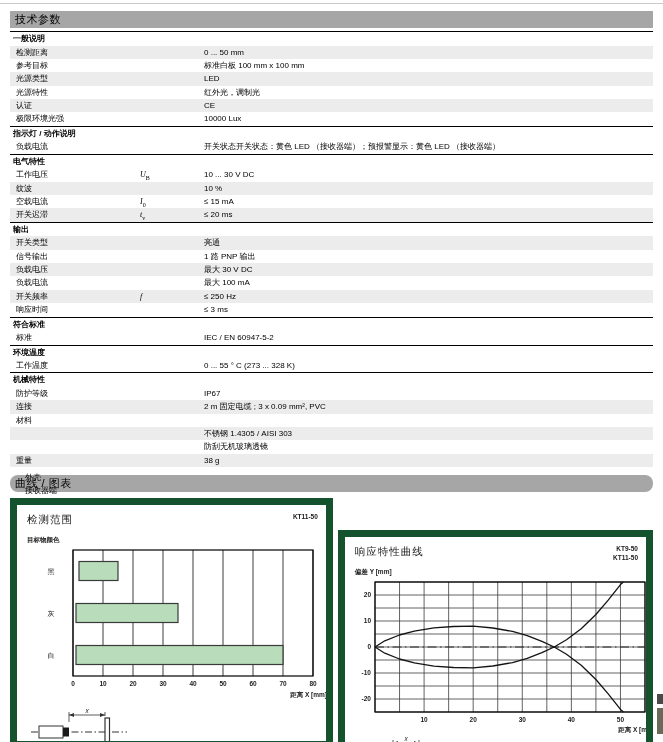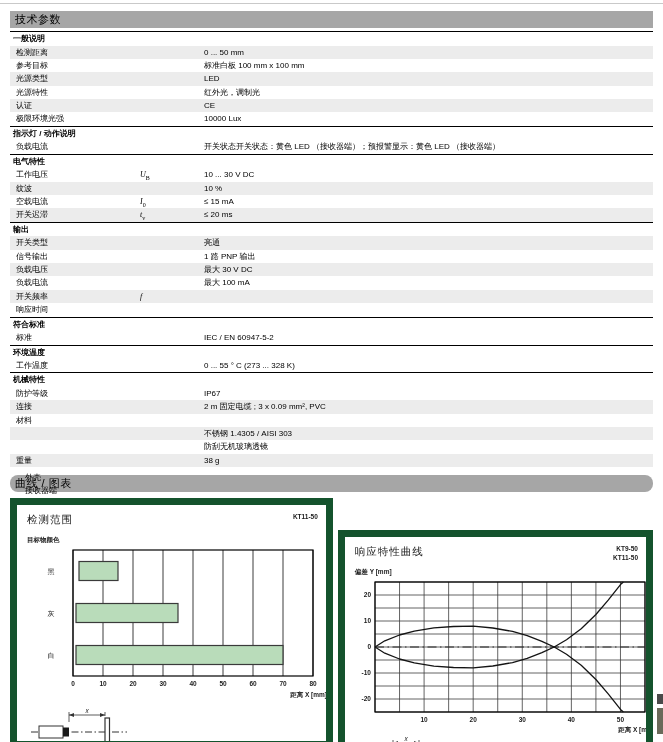--- a/index.html
+++ b/index.html
@@ -134,24 +134,26 @@
         <span>最大 30 V DC</span>
       </div>
       <div class="row">
         <span class="lbl">负载电流</span>
         <span class="sym"></span>
         <span>最大 100 mA</span>
       </div>
       <div class="row shaded">
         <span class="lbl">开关频率</span>
         <span class="sym"><i>f</i></span>
+        <span>≤ 250 Hz</span>
       </div>
       <div class="row">
         <span class="lbl">响应时间</span>
         <span class="sym"></span>
+        <span>≤ 3 ms</span>
       </div>
       <div class="sec-header">符合标准</div>
       <div class="row">
         <span class="lbl">标准</span>
         <span class="sym"></span>
         <span>IEC / EN 60947-5-2</span>
       </div>
       <div class="sec-header">环境温度</div>
       <div class="row">
         <span class="lbl">工作温度</span>

